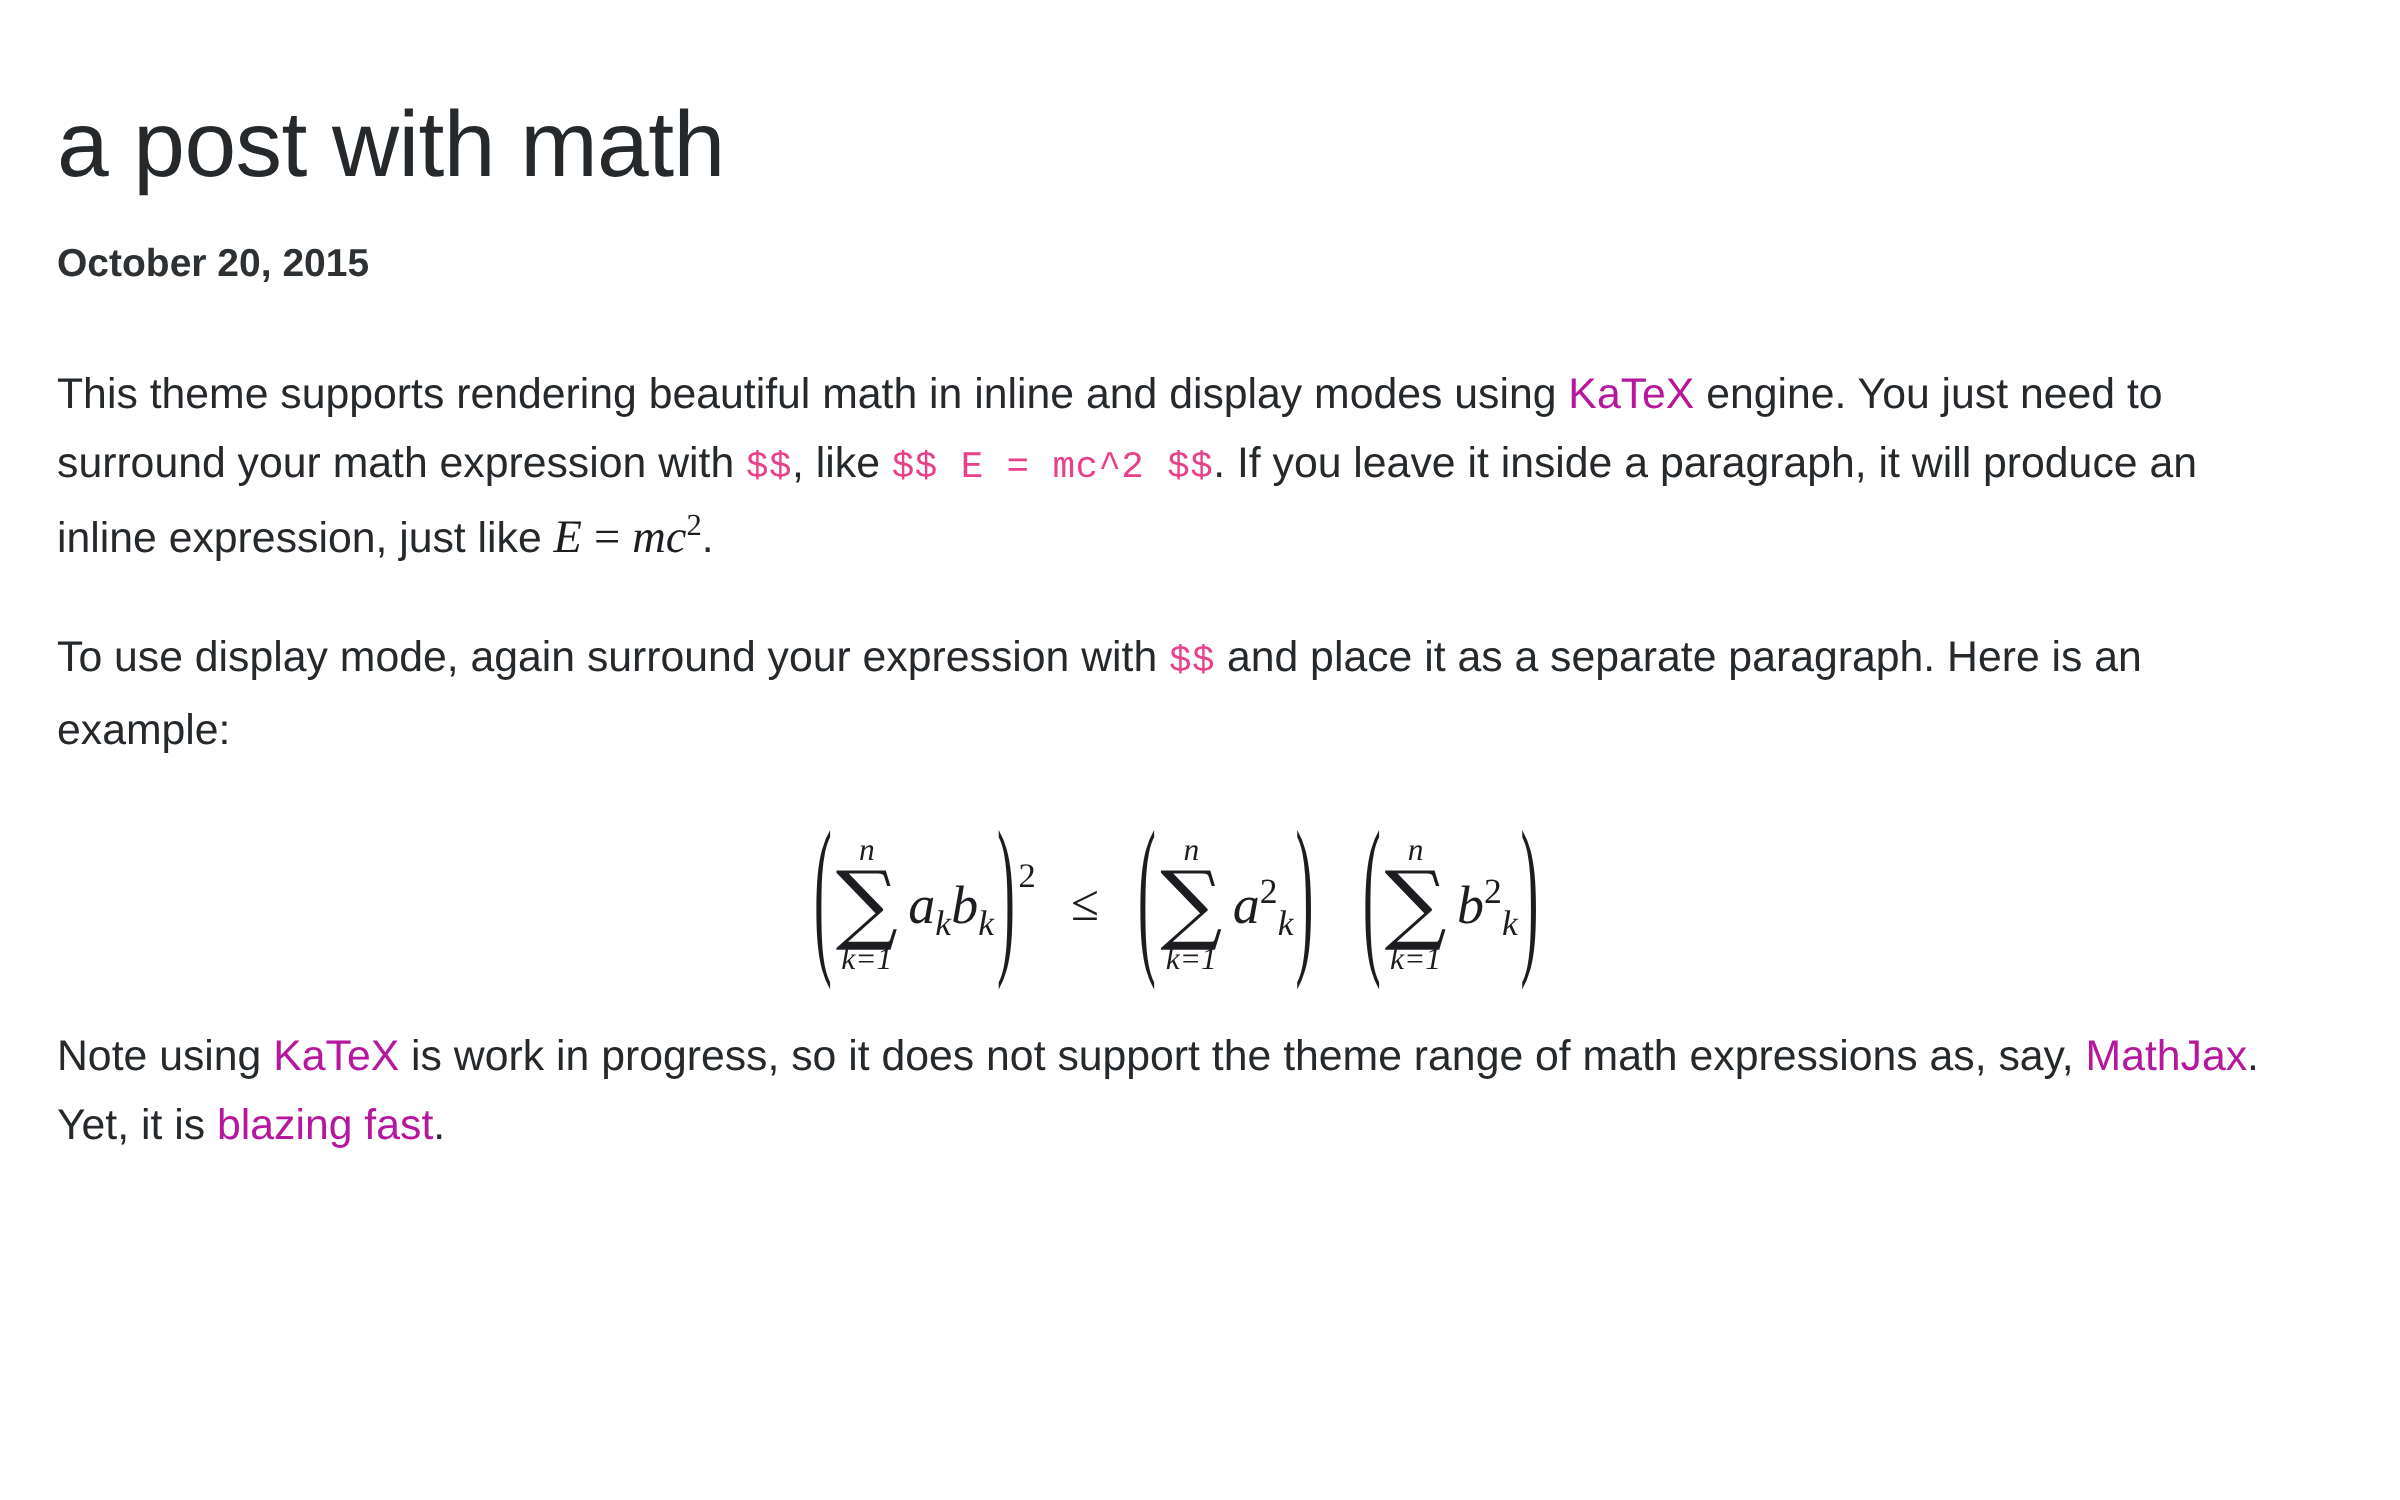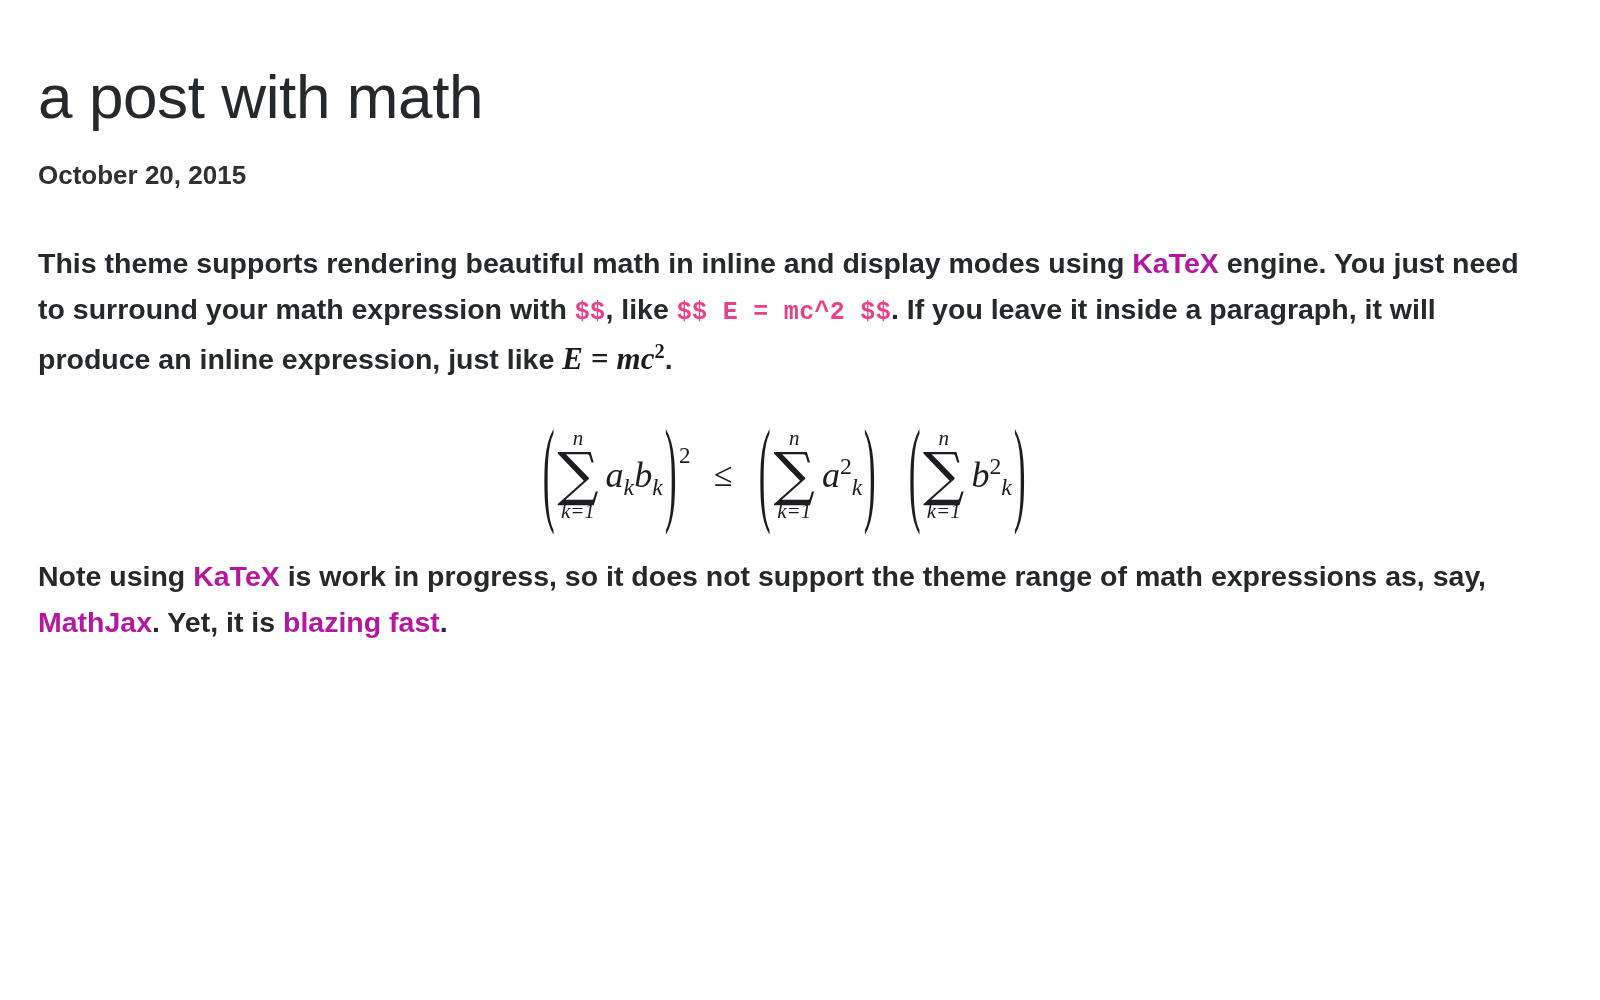--- a/index.html
+++ b/index.html
@@ -36,21 +36,21 @@
     line-height: 1.2;
     color: #2d3134;
     margin: 29px 0 0 0;
   }
   .post-body {
     max-width: 1492px;
   }
   .post-body p {
     font-size: 28.5px;
     line-height: 46px;
-    font-weight: 700;
+    font-weight: 400;
     color: #26292c;
     margin: 33px 0 0 0;
   }
   .post-body p.first-para {
     margin-top: 48px;
   }
   a.link {
     color: #b5179e;
     text-decoration: none;
     cursor: pointer;
@@ -168,20 +168,21 @@
 <div class="page">
 
   <h1 class="post-title">a post with math</h1>
 
   <div class="post-date">October 20, 2015</div>
 
   <div class="post-body">
 
     <p class="first-para"><span>This theme supports rendering beautiful math in inline and display modes using </span><a class="link" href="#">KaTeX</a><span> engine. You just need to surround your math expression with </span><code class="inline-code">$$</code><span>, like </span><code class="inline-code">$$ E = mc^2 $$</code><span>. If you leave it inside a paragraph, it will produce an inline expression, just like </span><span class="math math-inline"><span class="mi">E</span><span class="mop-eq">=</span><span class="mi">mc</span><span class="sup">2</span></span><span>.</span></p>
 
+    <p><span>To use display mode, again surround your expression with </span><code class="inline-code">$$</code><span> and place it as a separate paragraph. Here is an example:</span></p>
 
     <div class="math-display-wrap">
       <span class="math math-display">
 
         <span class="paren">(</span><span class="sumgroup">
             <span class="sumlim upper">n</span>
             <span class="sumsym">∑</span>
             <span class="sumlim lower">k=1</span>
           </span><span class="mathterm"><span>a</span><span class="sub">k</span><span>b</span><span class="sub">k</span></span><span class="paren">)</span><span class="big-sup">2</span>
 

